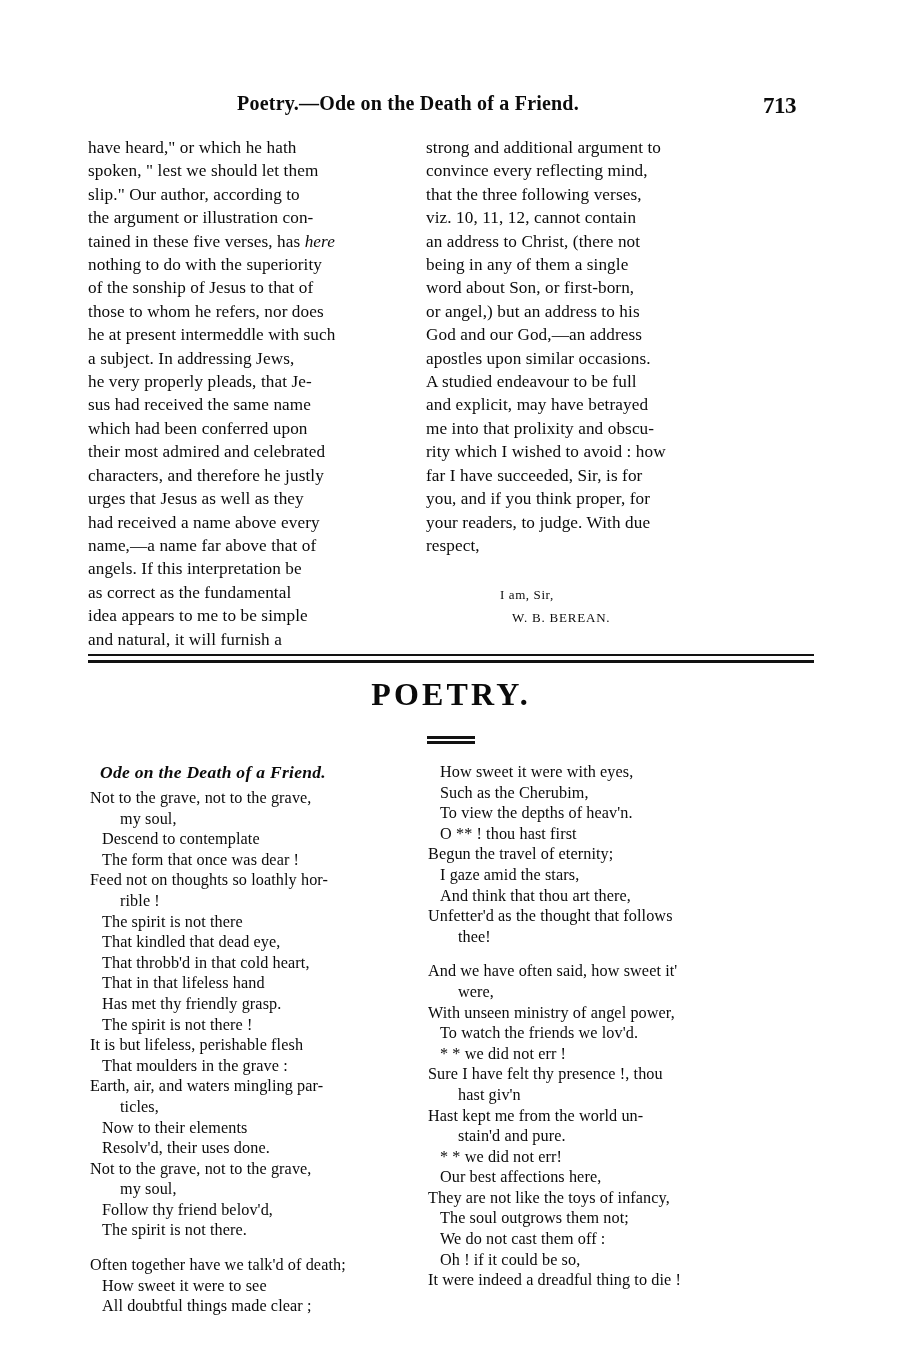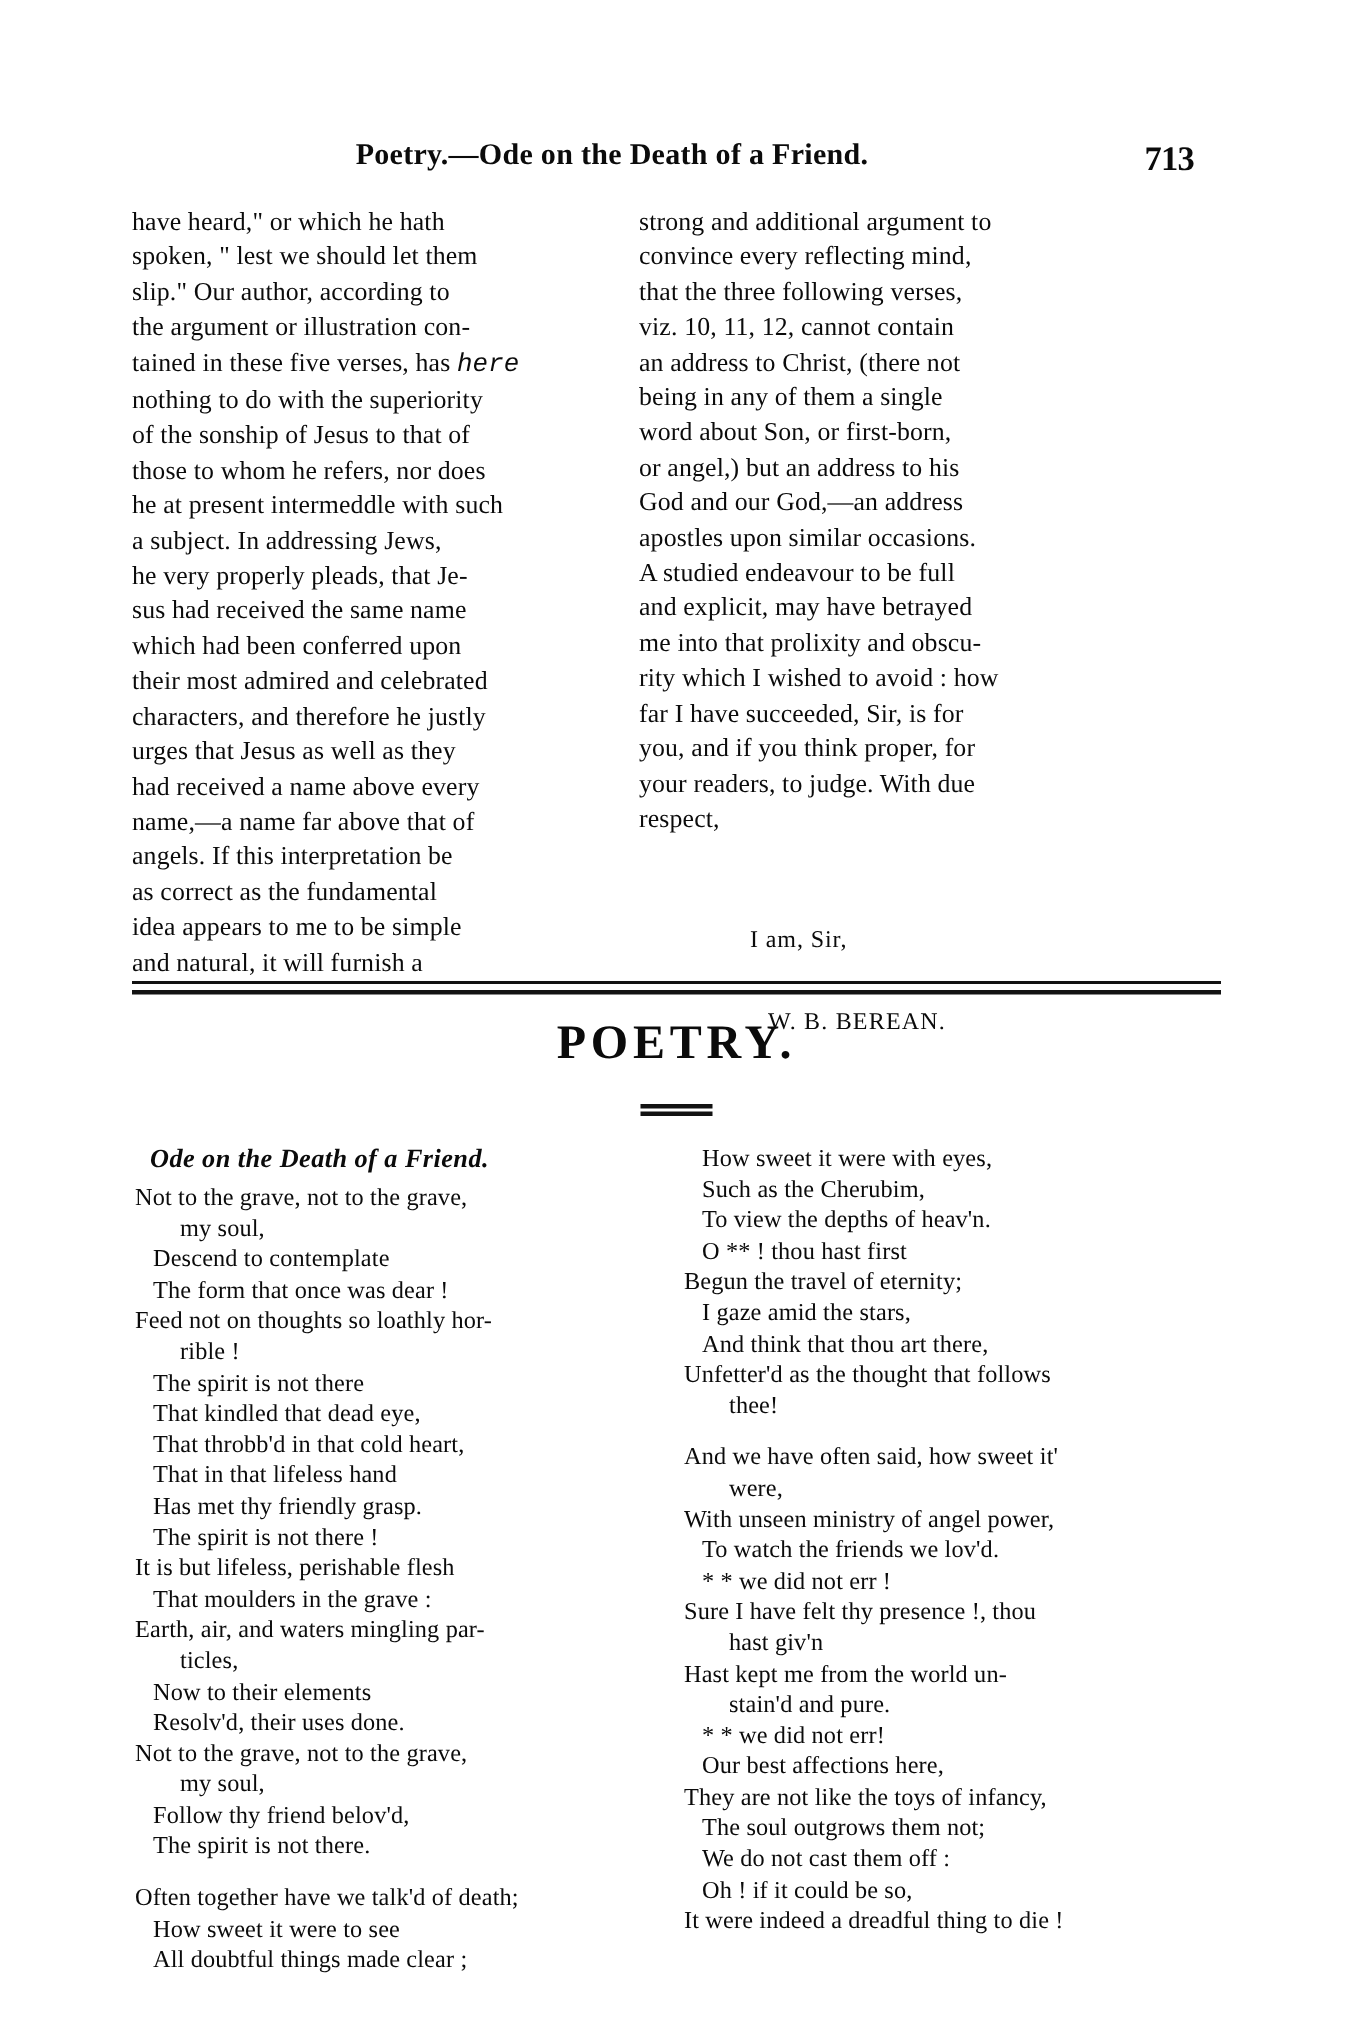--- a/index.html
+++ b/index.html
@@ -69,27 +69,26 @@
   }
   .col-left  { left: 0; }
   .col-right { left: 338px; }
 
   .prose-line {
     font-size: 17.2px;
     line-height: 23.4px;
     white-space: nowrap;
     letter-spacing: 0.1px;
   }
-  .it     { font-style: italic; font-family: Liberation Mono, monospace; }
+  .it     { font-style: italic; }
 
   .signoff {
-    font-size: 16px;
+    font-size: 13px;
     line-height: 23.4px;
     white-space: nowrap;
-    margin-top: 32px;
   }
   .signoff-1 { padding-left: 74px; letter-spacing: 0.6px; }
   .signoff-2 { padding-left: 86px; font-weight: 400; letter-spacing: 0.8px; }
 
   
   .rule-double {
     position: absolute;
     left: 88px;
     width: 726px;
     height: 10px;
@@ -143,21 +142,21 @@
     left: 88px;
     top: 762px;
     width: 726px;
   }
   .poem-col {
     position: absolute;
     top: 0;
     width: 336px;
   }
   .poem-col-left  { left: 2px; }
-  .poem-col-right { left: 340px; margin-left: 28px; }
+  .poem-col-right { left: 340px; }
 
   .poem-title {
     font-style: italic;
     font-weight: 700;
     font-size: 17.5px;
     line-height: 21px;
     letter-spacing: 0.3px;
     padding-left: 10px;
     margin-bottom: 5px;
     white-space: nowrap;

